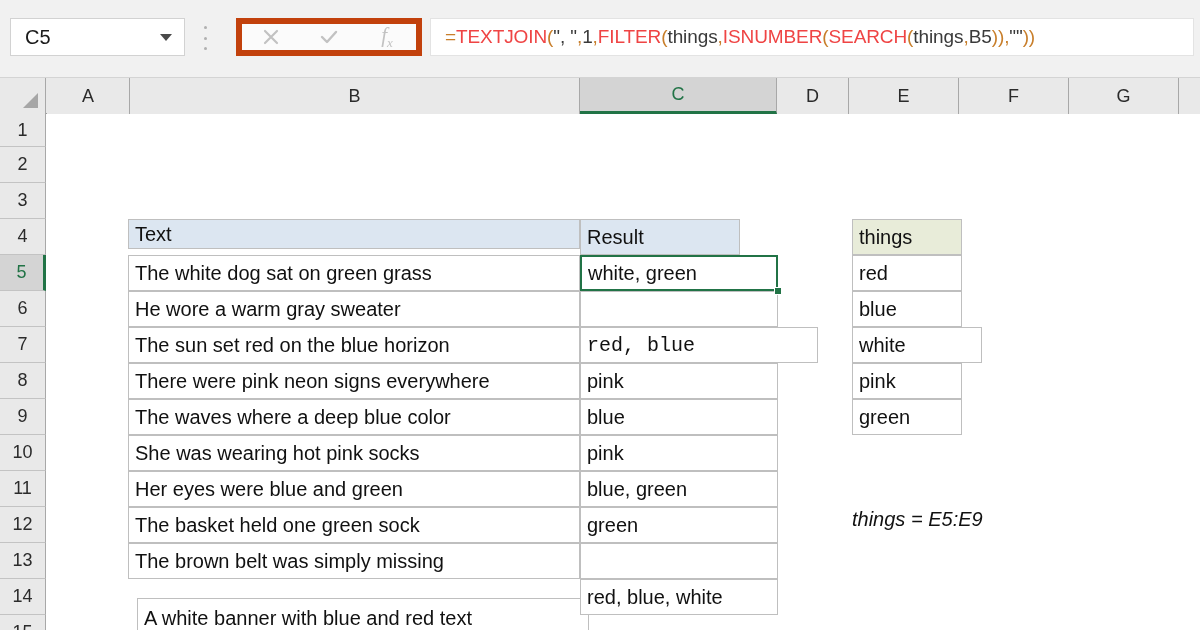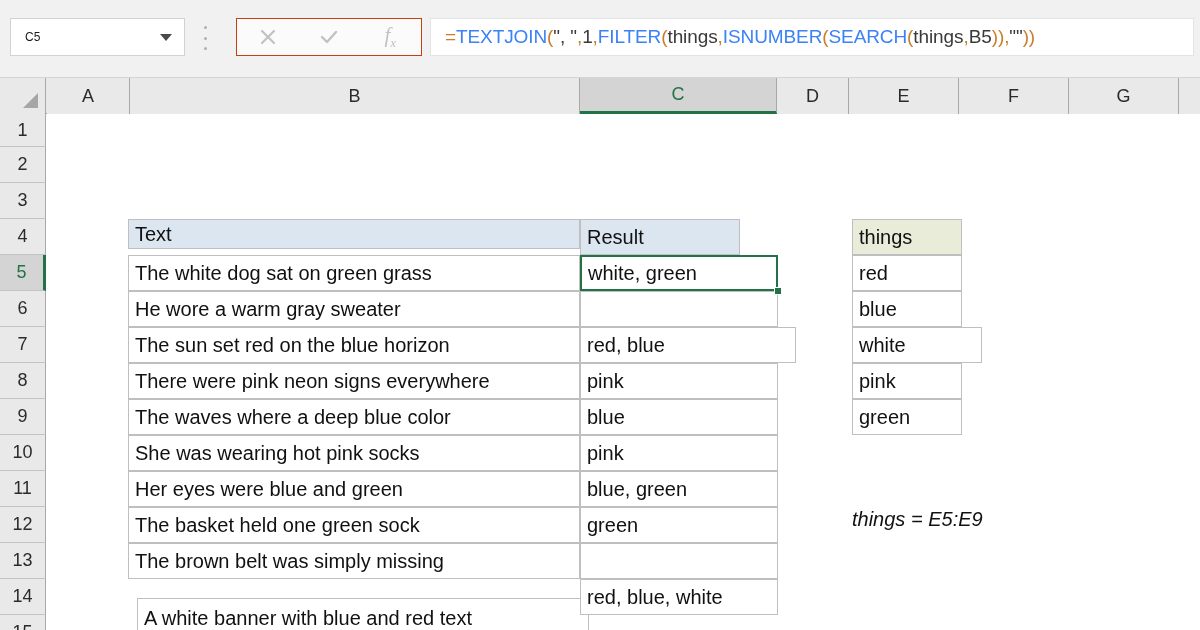--- a/index.html
+++ b/index.html
@@ -27,21 +27,21 @@
     width: 175px;
     height: 38px;
     background: #ffffff;
     border: 1px solid #d2d2d2;
     display: flex;
     align-items: center;
     padding: 0 8px 0 14px;
   }
   .name-box-value {
     flex: 1;
-    font-size: 12px;
+    font-size: 20px;
     color: #1a1a1a;
     line-height: 1;
   }
   .name-box-arrow {
     width: 0; height: 0;
     border-left: 6px solid transparent;
     border-right: 6px solid transparent;
     border-top: 7px solid #4a4a4a;
     margin-right: 4px;
   }
@@ -64,21 +64,21 @@
     border-radius: 50%;
   }
 
   .fx-group {
     position: absolute;
     left: 236px;
     top: 18px;
     width: 186px;
     height: 38px;
     background: #fbfbfb;
-    border: 1px solid #c2410c;
+    border: 6px solid #c2410c;
     display: flex;
     align-items: center;
   }
   .fx-btn {
     flex: 1;
     text-align: center;
     color: #c2c2c2;
     line-height: 1;
   }
   .fx-btn svg { display: block; margin: 0 auto; }
@@ -99,21 +99,21 @@
     background: #ffffff;
     border: 1px solid #e3e3e3;
     display: flex;
     align-items: center;
     padding-left: 14px;
     font-size: 19px;
     white-space: nowrap;
     overflow: hidden;
     letter-spacing: -0.1px;
   }
-  .tok-fn   { color: #3b82f6; }
+  .tok-fn   { color: #ef4444; }
   .tok-par  { color: #c87e2a; }
   .tok-txt  { color: #3a3a3a; }
 
   
   .col-header-row {
     position: relative;
     height: 36px;
     background: #e9e9e9;
     border-bottom: 1px solid #9c9c9c;
   }
@@ -308,21 +308,21 @@
 
   <div id="cells">
       <div class="cell hdr" style="left: 81px; top: 105px; width: 452px; height: 30px;">Text</div>
       <div class="cell hdr" style="left: 533px; top: 105px; width: 160px; height: 36px;">Result</div>
       <div class="cell" style="left: 81px; top: 141px; width: 452px; height: 36px;">The white dog sat on green grass</div>
       <div class="cell sel" style="left: 533px; top: 141px; width: 198px; height: 36px;">white, green</div>
       <div class="fill-handle" style="left: 727px; top: 173px;"></div>
       <div class="cell" style="left: 81px; top: 177px; width: 452px; height: 36px;">He wore a warm gray sweater</div>
       <div class="cell" style="left: 533px; top: 177px; width: 198px; height: 36px;"></div>
       <div class="cell" style="left: 81px; top: 213px; width: 452px; height: 36px;">The sun set red on the blue horizon</div>
-      <div class="cell" style="left: 533px; top: 213px; width: 216px; height: 36px;">red, blue</div>
+      <div class="cell" style="left: 533px; top: 213px; width: 238px; height: 36px; font-family: Liberation Mono, monospace;">red, blue</div>
       <div class="cell" style="left: 81px; top: 249px; width: 452px; height: 36px;">There were pink neon signs everywhere</div>
       <div class="cell" style="left: 533px; top: 249px; width: 198px; height: 36px;">pink</div>
       <div class="cell" style="left: 81px; top: 285px; width: 452px; height: 36px;">The waves where a deep blue color</div>
       <div class="cell" style="left: 533px; top: 285px; width: 198px; height: 36px;">blue</div>
       <div class="cell" style="left: 81px; top: 321px; width: 452px; height: 36px;">She was wearing hot pink socks</div>
       <div class="cell" style="left: 533px; top: 321px; width: 198px; height: 36px;">pink</div>
       <div class="cell" style="left: 81px; top: 357px; width: 452px; height: 36px;">Her eyes were blue and green</div>
       <div class="cell" style="left: 533px; top: 357px; width: 198px; height: 36px;">blue, green</div>
       <div class="cell" style="left: 81px; top: 393px; width: 452px; height: 36px;">The basket held one green sock</div>
       <div class="cell" style="left: 533px; top: 393px; width: 198px; height: 36px;">green</div>

